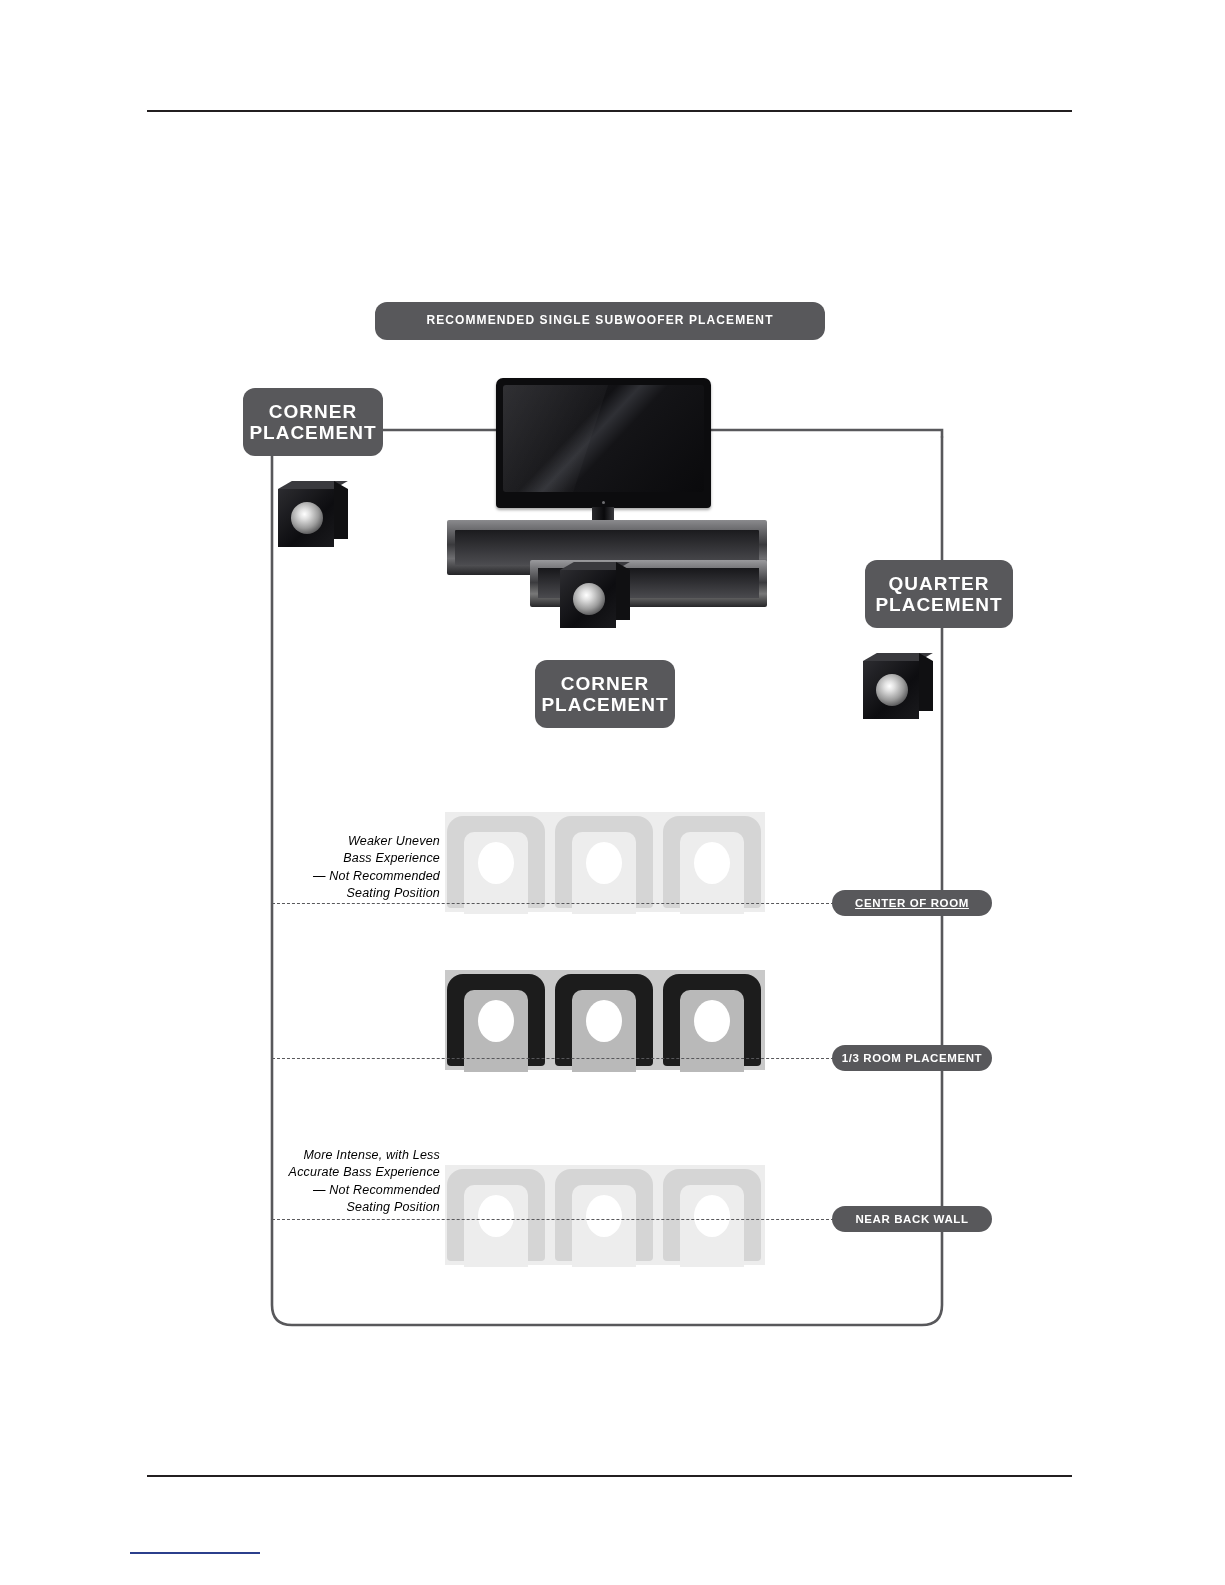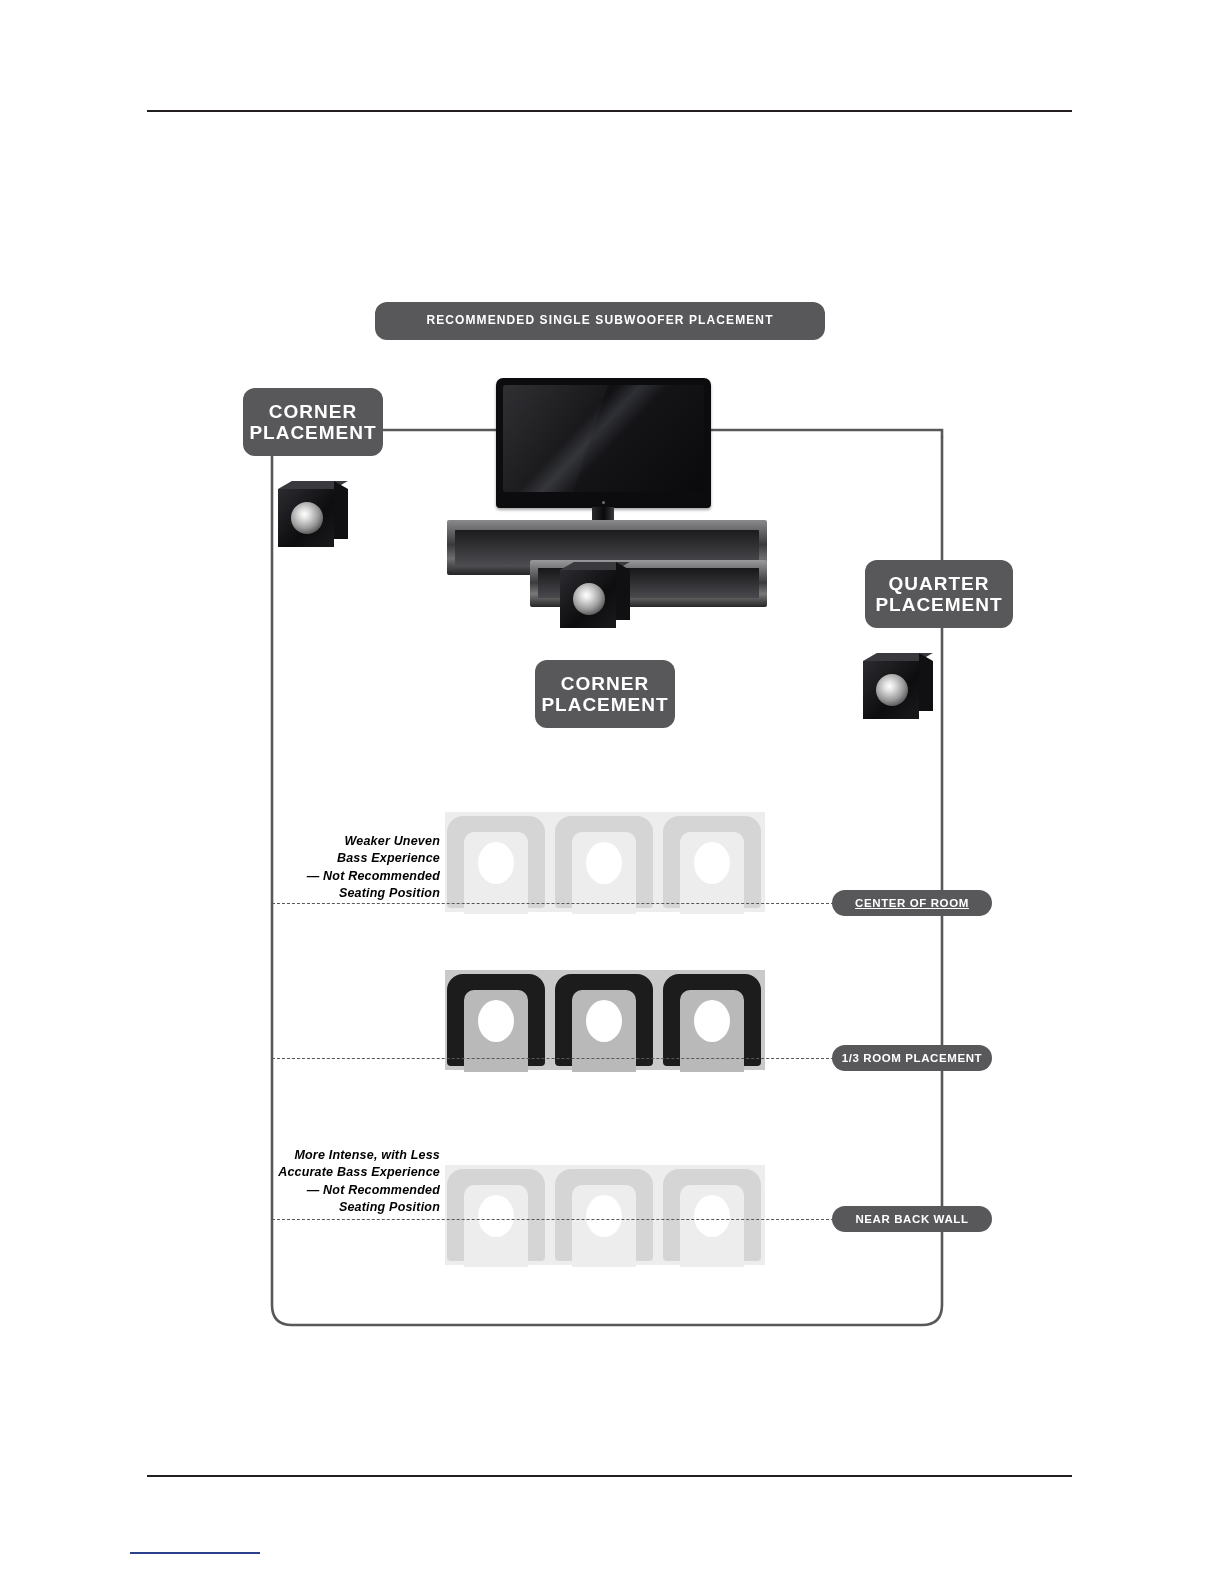--- a/index.html
+++ b/index.html
@@ -327,21 +327,21 @@
   }
   .d1 { left: 72px;  top: 618px; width: 562px; }
   .d2 { left: 72px;  top: 773px; width: 562px; }
   .d3 { left: 72px;  top: 934px; width: 562px; }
 
   
   .annot {
     position: absolute;
     text-align: right;
     font-size: 12.5px;
-    font-weight: bold;
+    font-weight: normal;
     font-style: italic;
     line-height: 1.38;
     color: #000;
     letter-spacing: 0.2px;
   }
   .annot-top    { left: 60px; top: 548px; width: 180px; }
   .annot-mid    { left: 60px; top: 718px; width: 180px; }
   .annot-bottom { left: 60px; top: 862px; width: 180px; }
 
   .whitespace-pre { white-space: pre-line; }

